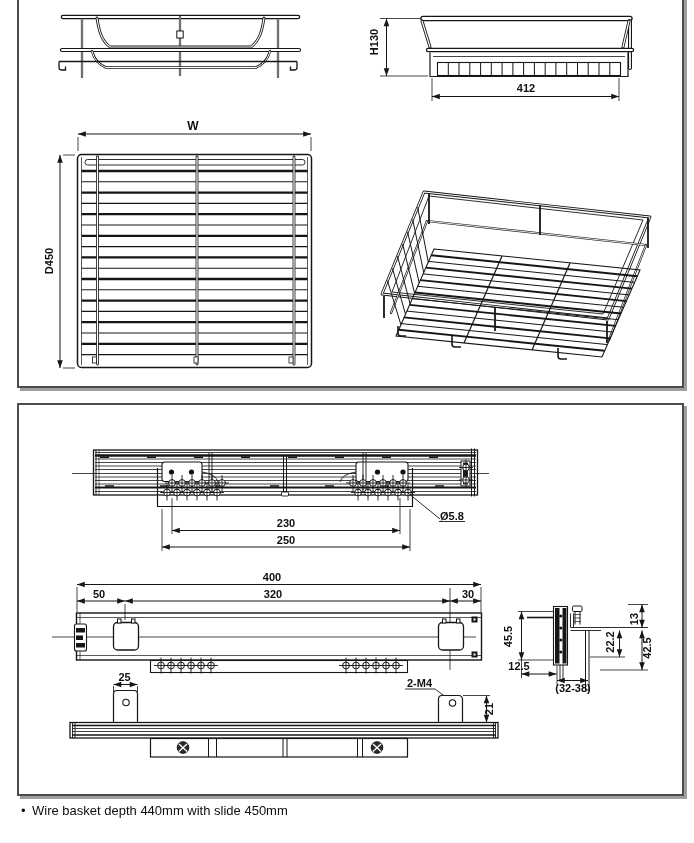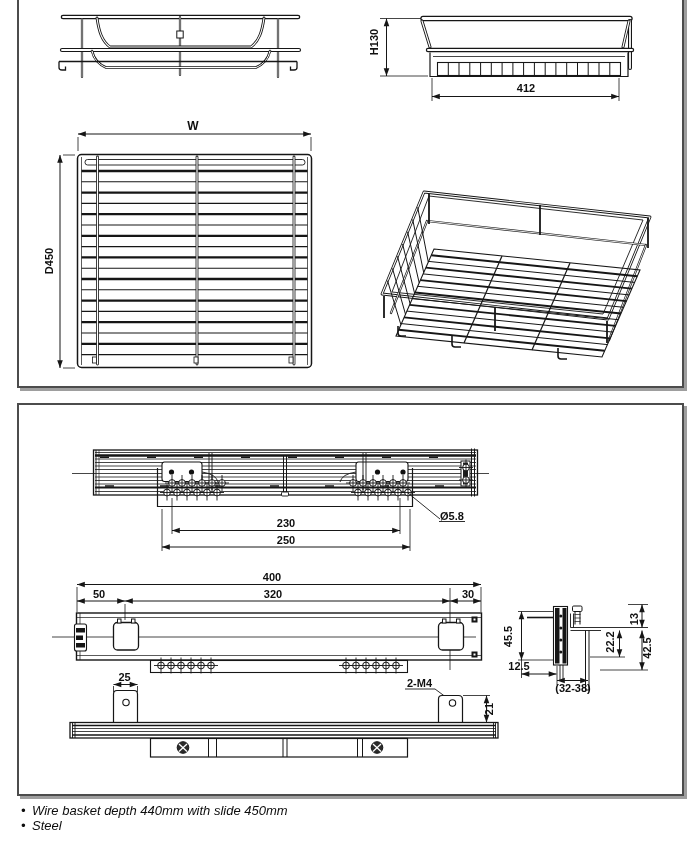--- a/index.html
+++ b/index.html
@@ -12,21 +12,21 @@
   #overlay{position:absolute;left:0;top:0;width:694px;height:843px;}
   svg text{font-family:"Liberation Sans",sans-serif;}
   .dim{font-size:11px;font-weight:600;fill:#101010;}
   .dimlg{font-size:12px;font-weight:600;fill:#101010;}
   .ln{stroke:#161616;fill:none;}
   .ext{stroke:#161616;stroke-width:0.8;fill:none;}
   .dimline{stroke:#161616;stroke-width:1;fill:none;}
   .tube{stroke:#161616;fill:none;stroke-linecap:round;stroke-linejoin:round;}
   .core{stroke:#ffffff;fill:none;stroke-linecap:round;stroke-linejoin:round;}
   .notes{position:absolute;left:21px;top:803px;font-size:13px;line-height:15px;color:#0d0d0d;}
-  .note-line{white-space:nowrap;font-style:italic;}
+  .note-line{white-space:nowrap;}
   .note-line .dot{display:inline-block;width:11px;text-align:left;}
 </style>
 </head>
 <body>
 
 <div id="panel-basket" class="panel"></div>
 <div id="panel-slide" class="panel"></div>
 
 <svg id="overlay" viewBox="0 0 694 843">
   <defs>
@@ -403,16 +403,13 @@
     <line x1="563" y1="665" x2="563" y2="681" class="ln" stroke-width="0.9"></line>
     <line x1="557" y1="680.5" x2="588" y2="680.5" class="dimline" marker-start="url(#arr)" marker-end="url(#arr)"></line>
     <text class="dim" x="573" y="692" text-anchor="middle">(32-38)</text>
   </g>
 </svg>
 
 <div class="notes">
   <div class="note-line">
     <span class="dot">•</span><span>Wire basket depth 440mm with slide 450mm</span>
   </div>
-  <div class="note-line">
-    <span class="dot">•</span><span>Steel</span>
-  </div>
 </div>
 
 </body></html>

